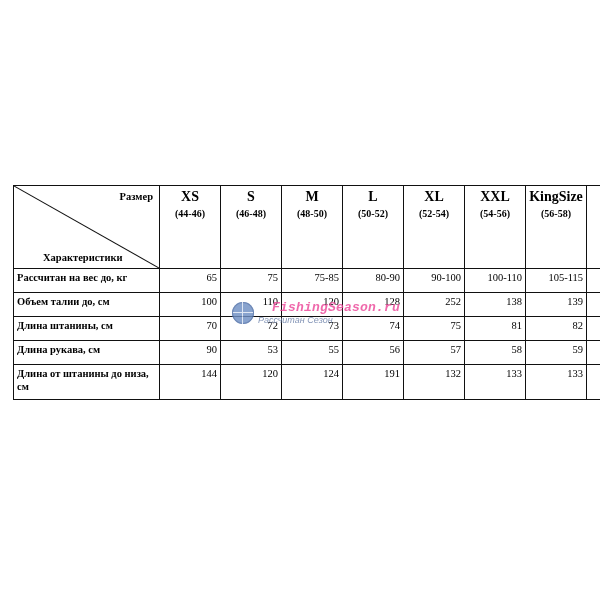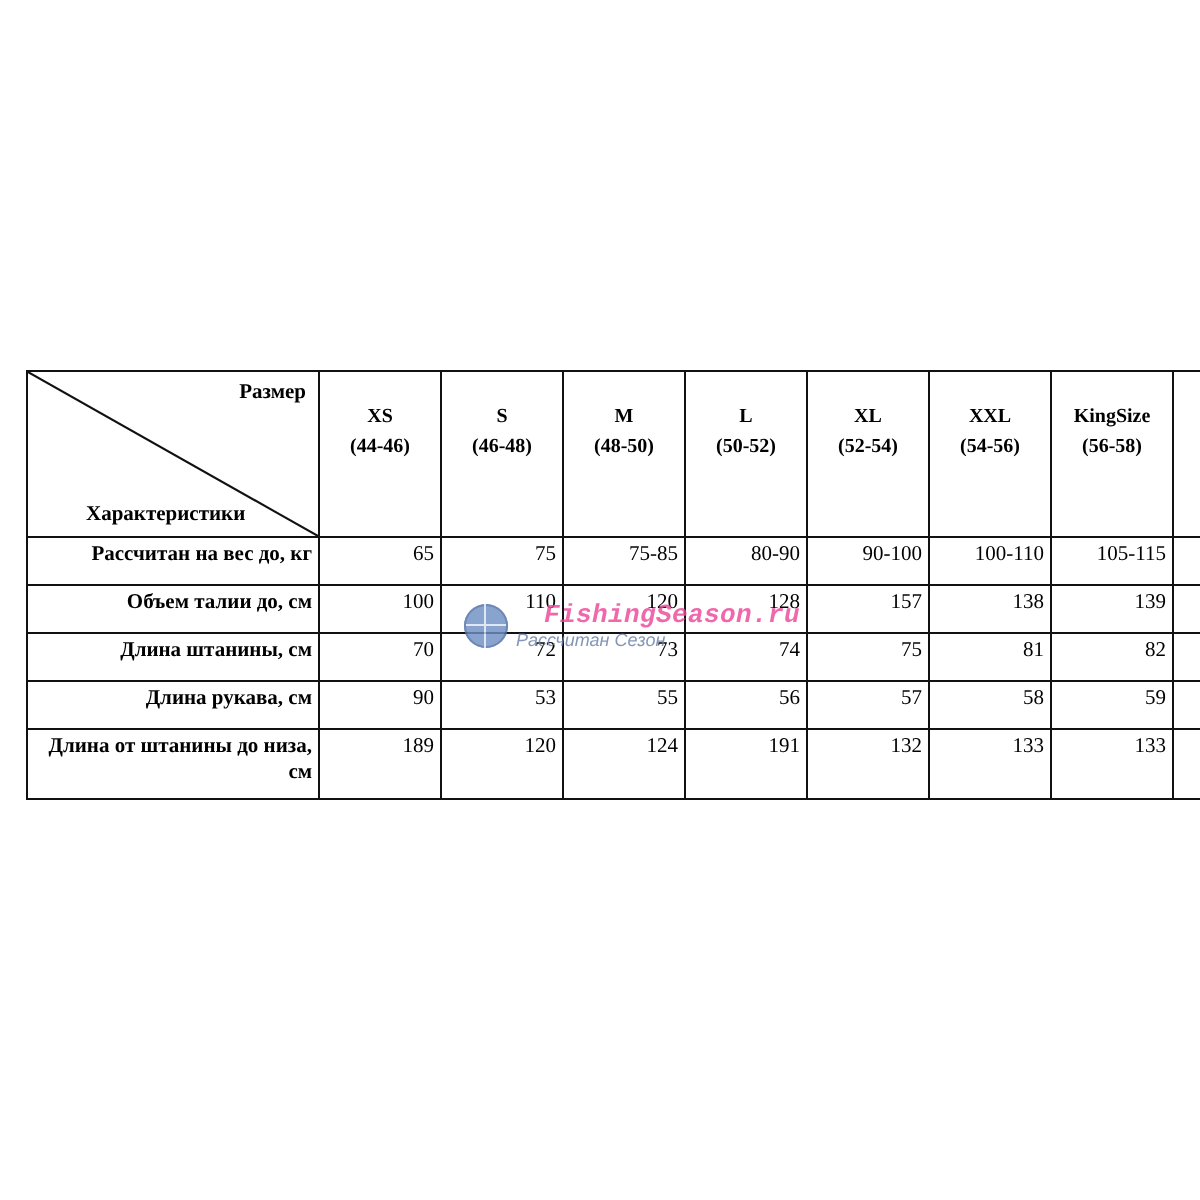--- a/index.html
+++ b/index.html
@@ -85,26 +85,26 @@
   }
   .hd-code {
     display: block;
     font-weight: bold;
     font-size: 10px;
     margin-top: 2px;
   }
   .hd-name {
     display: block;
     font-weight: bold;
-    font-size: 10px;
-    margin-top: 15px;
+    font-size: 14px;
+    margin-top: 0;
   }
   td.rowlabel {
     font-weight: bold;
-    text-align: right;
+    text-align: left;
     white-space: normal;
   }
   tr.data td {
     height: 19px;
   }
   tr.data td.val {
     text-align: right;
     font-weight: normal;
   }
   tr.tall td { height: 30px; }
@@ -238,21 +238,21 @@
           <td class="val">105-115</td>
           <td class="val">110-120</td>
         </tr>
 
         <tr class="data">
           <td class="rowlabel">Объем талии до, см</td>
           <td class="val">100</td>
           <td class="val">110</td>
           <td class="val">120</td>
           <td class="val">128</td>
-          <td class="val">157</td>
+          <td class="val">252</td>
           <td class="val">138</td>
           <td class="val">139</td>
           <td class="val">140</td>
         </tr>
 
         <tr class="data">
           <td class="rowlabel">Длина штанины, см</td>
           <td class="val">70</td>
           <td class="val">72</td>
           <td class="val">73</td>
@@ -270,21 +270,21 @@
           <td class="val">55</td>
           <td class="val">56</td>
           <td class="val">57</td>
           <td class="val">58</td>
           <td class="val">59</td>
           <td class="val">60</td>
         </tr>
 
         <tr class="data tall">
           <td class="rowlabel">Длина от штанины до низа, см</td>
-          <td class="val">189</td>
+          <td class="val">144</td>
           <td class="val">120</td>
           <td class="val">124</td>
           <td class="val">191</td>
           <td class="val">132</td>
           <td class="val">133</td>
           <td class="val">133</td>
           <td class="val">134</td>
         </tr>
       </tbody>
     </table>

